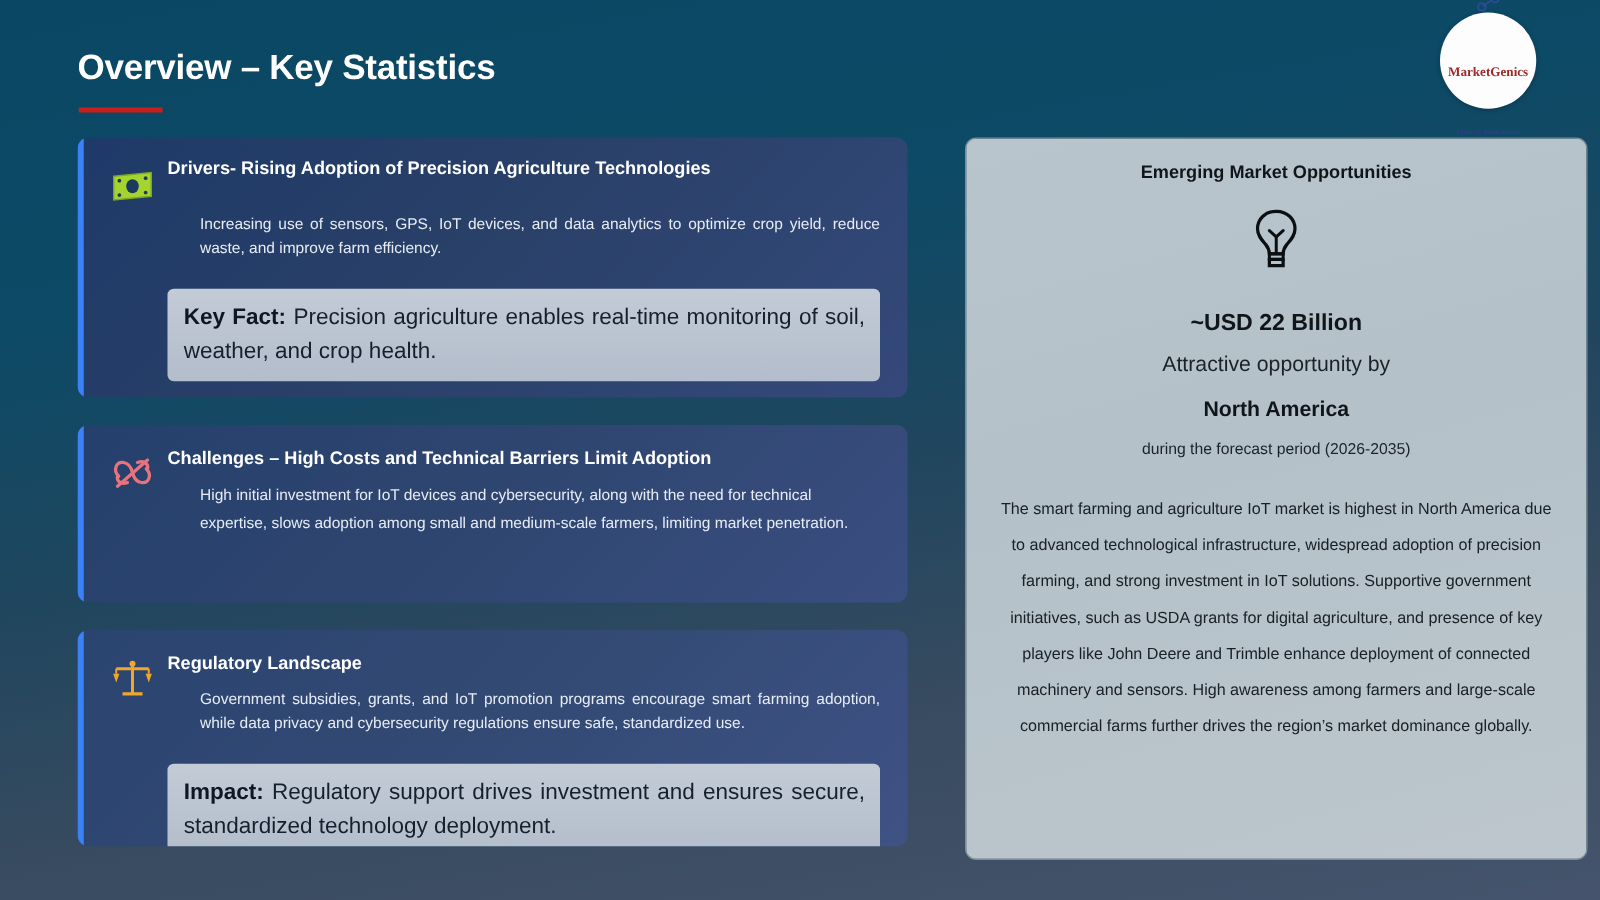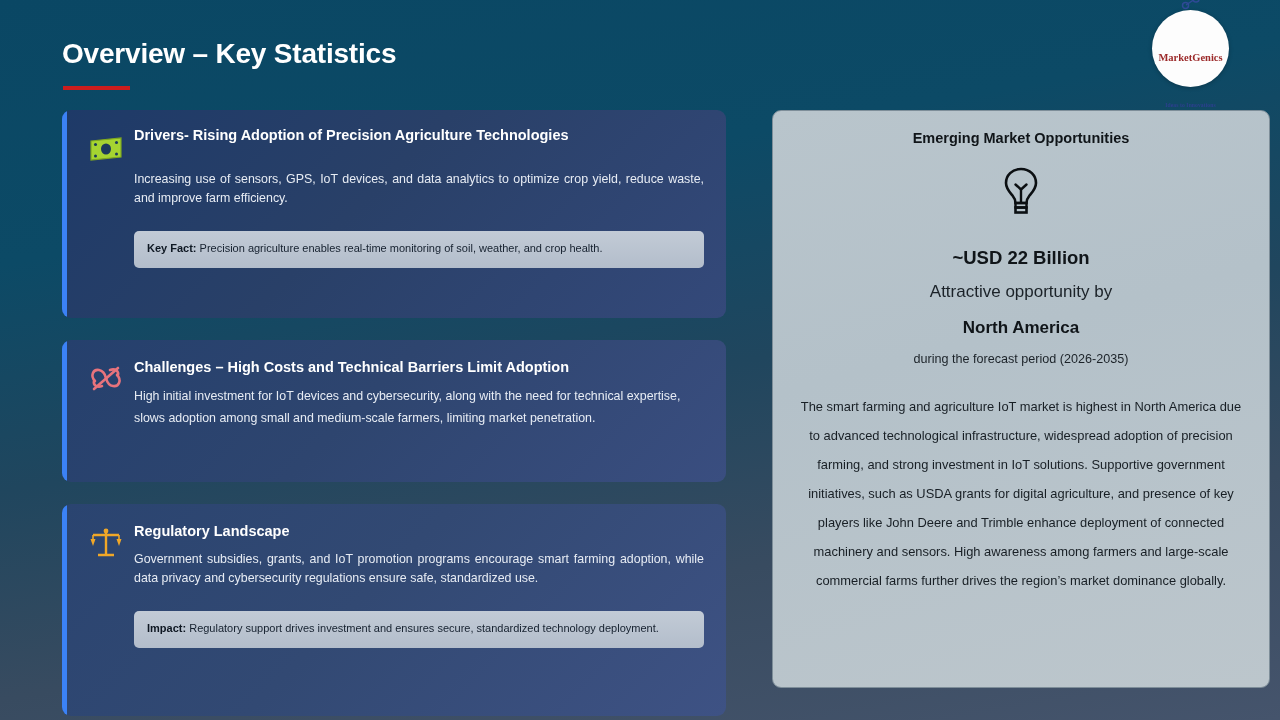--- a/index.html
+++ b/index.html
@@ -113,41 +113,42 @@
     font-weight: bold;
     color: #ffffff;
     line-height: 1.3;
     margin-bottom: 2px;
   }
   .card-body {
     font-size: 12.4px;
     color: #e7ecf4;
     line-height: 1.55;
     text-align: justify;
+    margin-left: 26px;
   }
   .card-body.nojust { text-align: left; }
 
   .gap-lg { height: 23px; }
   .gap-sm { height: 7px; }
 
   .callout {
     background: linear-gradient(180deg, #c2cbd6 0%, #b3bdcb 100%);
     border-radius: 5px;
     padding: 9px 12px 11px 13px;
-    font-size: 11px;
+    font-size: 18px;
     color: #15202e;
     line-height: 1.5;
     text-align: justify;
   }
   .callout b { font-weight: bold; color: #0e1722; }
 
   
   #card-drivers  { height: 208px; }
   #card-challenges { height: 142px; padding-top: 18px; }
-  #card-regulatory { height: 212px; padding-top: 18px; }
+  #card-regulatory { height: 173px; padding-top: 18px; }
 
   
   .right-panel {
     position: absolute;
     left: 772px;
     top: 110px;
     width: 498px;
     height: 578px;
     background: linear-gradient(165deg, #b9c5cc 0%, #b4c1c9 40%, #bcc6cc 100%);
     border-radius: 9px;

